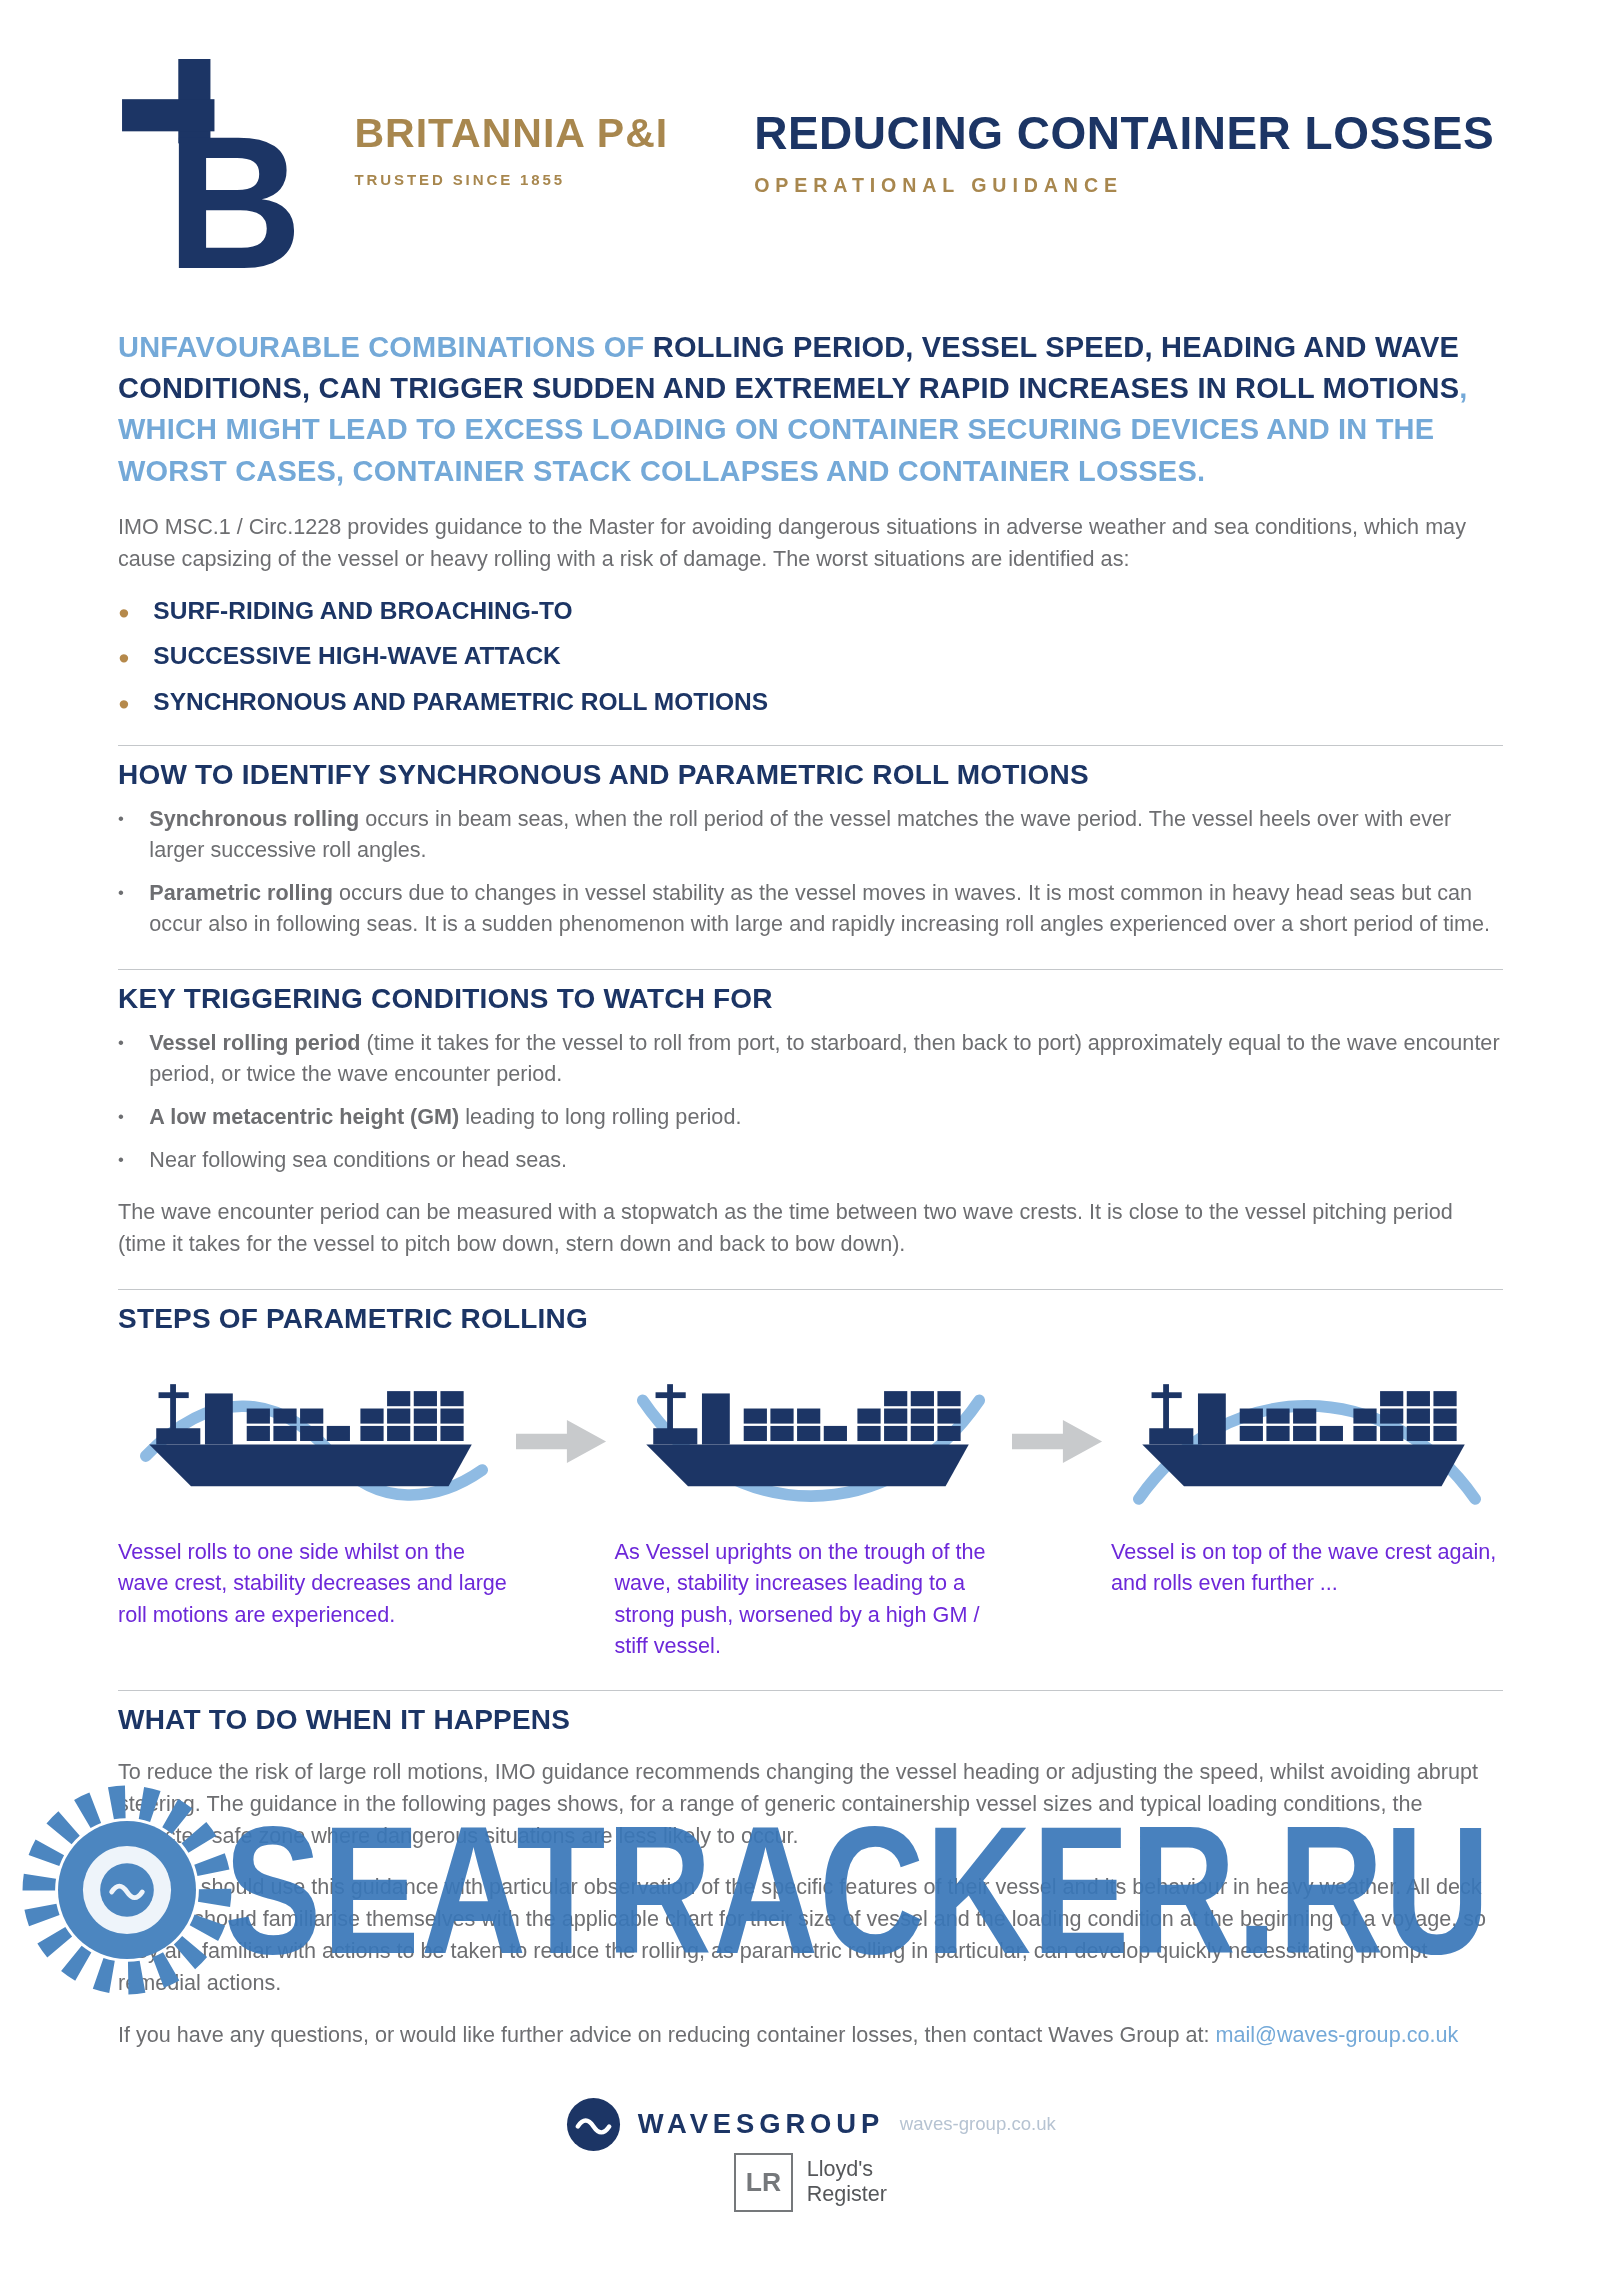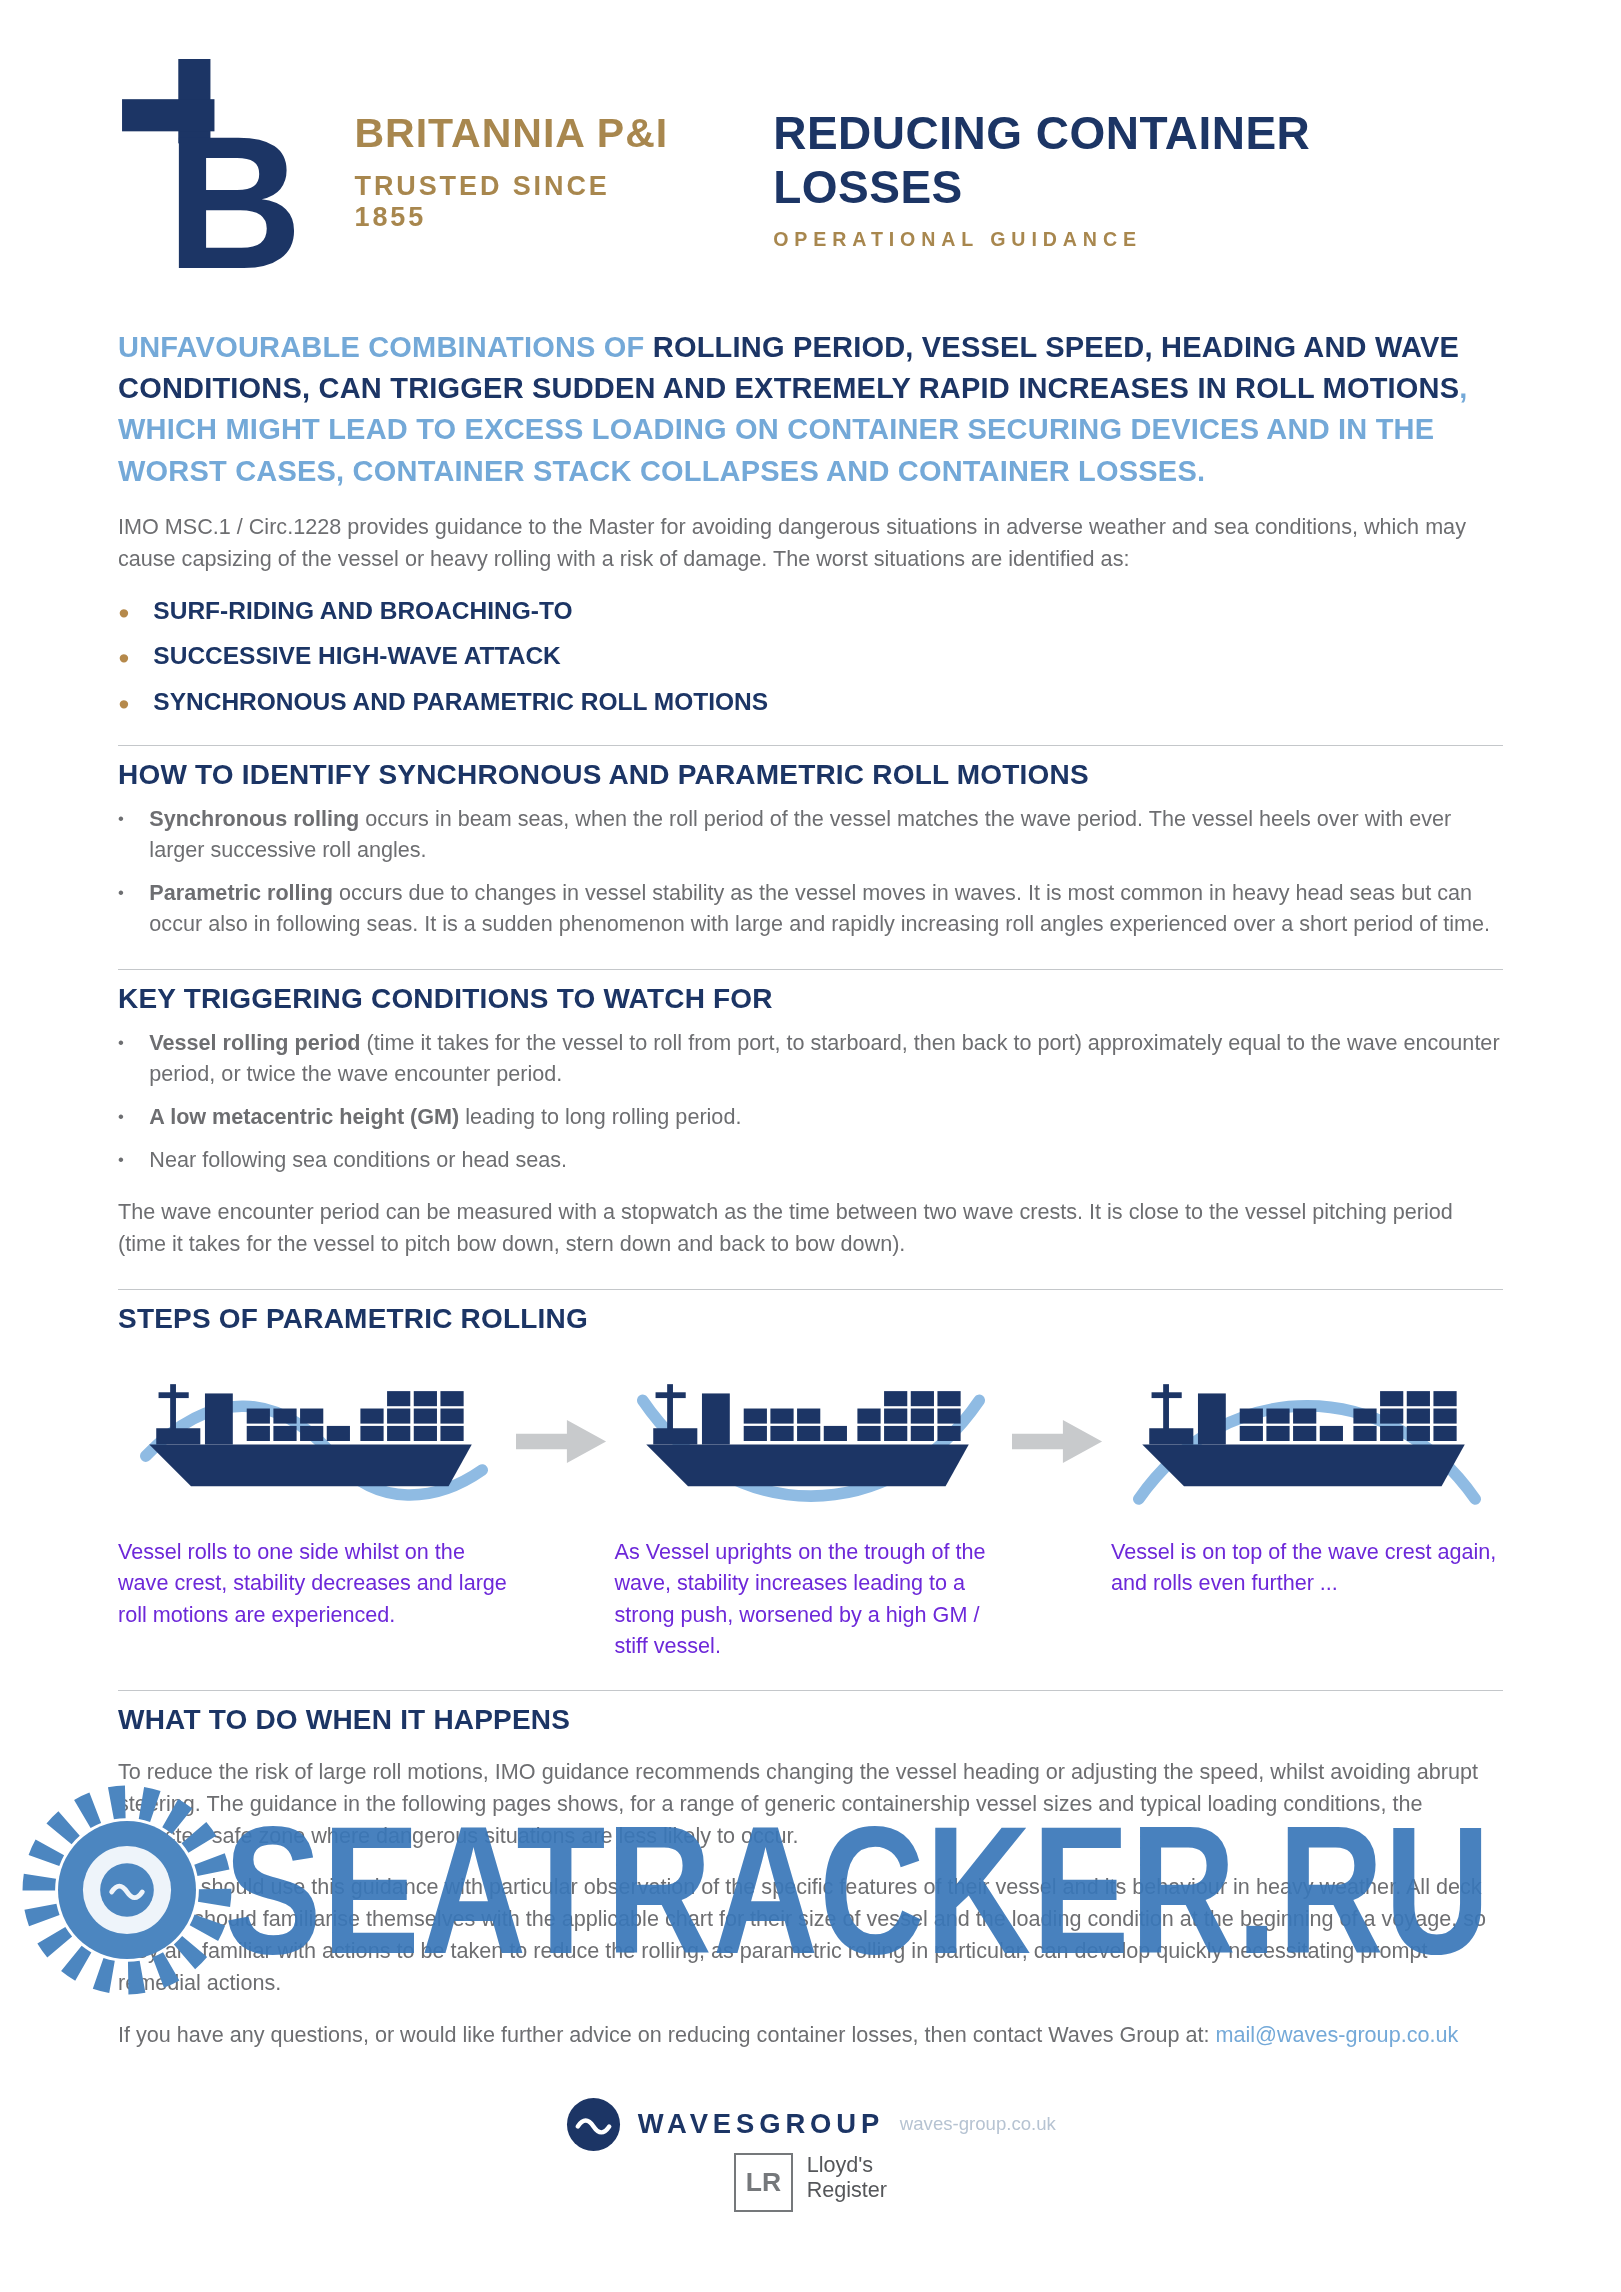--- a/index.html
+++ b/index.html
@@ -10,21 +10,21 @@
     font-family: "Liberation Sans", "DejaVu Sans", sans-serif;
     overflow: hidden;
   }
   .content { padding: 0 118px; }
 
   
   .masthead { display:flex; align-items:flex-start; padding-top:59px; }
   .logo-b { width:211px; height:221px; flex-shrink:0; }
   .brand-text { margin-left:25.5px; padding-top:51px; }
   .brand-name { font-size:41px; font-weight:bold; color:#a8874e; letter-spacing:1px; }
-  .brand-tagline { font-size:27px; font-weight:bold; color:#a8874e; letter-spacing:2.9px; margin-top:13.7px; }
+  .brand-tagline { font-size:15px; font-weight:bold; color:#a8874e; letter-spacing:2.9px; margin-top:13.7px; }
   .title-block { margin-left:86px; padding-top:47px; }
   .doc-title { font-size:46px; font-weight:bold; color:#1c3565; letter-spacing:0.5px; }
   .doc-subtitle { font-size:19.6px; font-weight:bold; color:#a8874e; letter-spacing:5.9px; margin-top:13.7px; }
 
   
   .intro-headline { margin-top:47px; font-size:29px; font-weight:bold; line-height:1.42; letter-spacing:0.2px; }
   .hl-light { color:#74a9d8; }
   .hl-dark { color:#1c3565; }
   p.body { font-size:21.6px; color:#6d6e71; line-height:1.48; margin-top:19.6px; }
 
@@ -56,21 +56,21 @@
   
   .action-p { margin-top:17.6px; }
   .contact { margin-top:21.6px; }
   .email-link { color:#74a9d8; text-decoration:none; }
 
   
   .footer { display:flex; align-items:center; justify-content:space-between; margin-top:45px;flex-direction:column; }
   .waves { display:flex; align-items:center; }
   .waves-name { margin-left:15.7px; font-size:27.4px; font-weight:bold; color:#1c3565; letter-spacing:4.9px; }
   .waves-url { margin-left:15.7px; font-size:18.6px; color:#b6c3d2; }
-  .lr { display:flex; }
+  .lr { display:flex; align-items:center; }
   .lr-box { width:59px; height:59px; border:2.9px solid #75787b; color:#75787b; display:flex; align-items:center; justify-content:center; font-size:26.5px; font-weight:bold; flex-shrink:0; }
   .lr-name { margin-left:13.7px; font-size:21.6px; color:#55575a; line-height:1.15; }
 
   
   .watermark {
     position:absolute; left:0; top:1760px; width:1621px; height:260px;
     display:flex; align-items:center; z-index:5; pointer-events:none;
   }
   .wm-sun { width:230px; height:230px; margin-left:11.8px; flex-shrink:0; }
   .wm-text {

